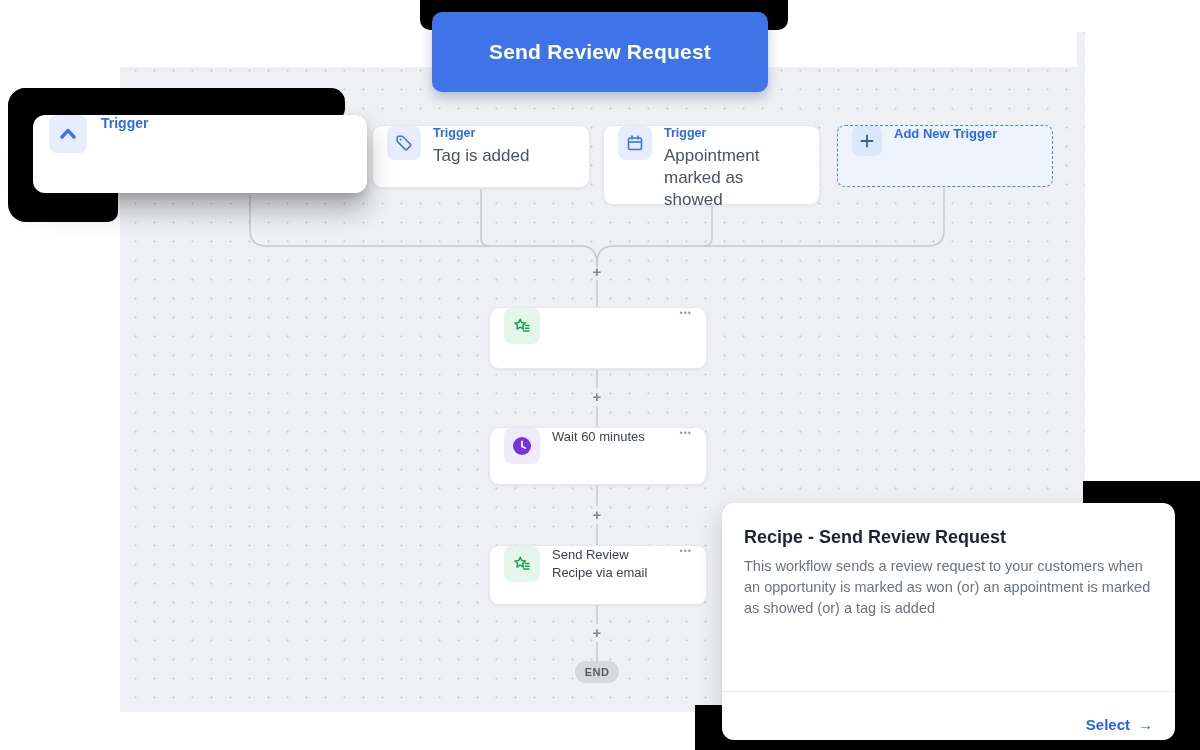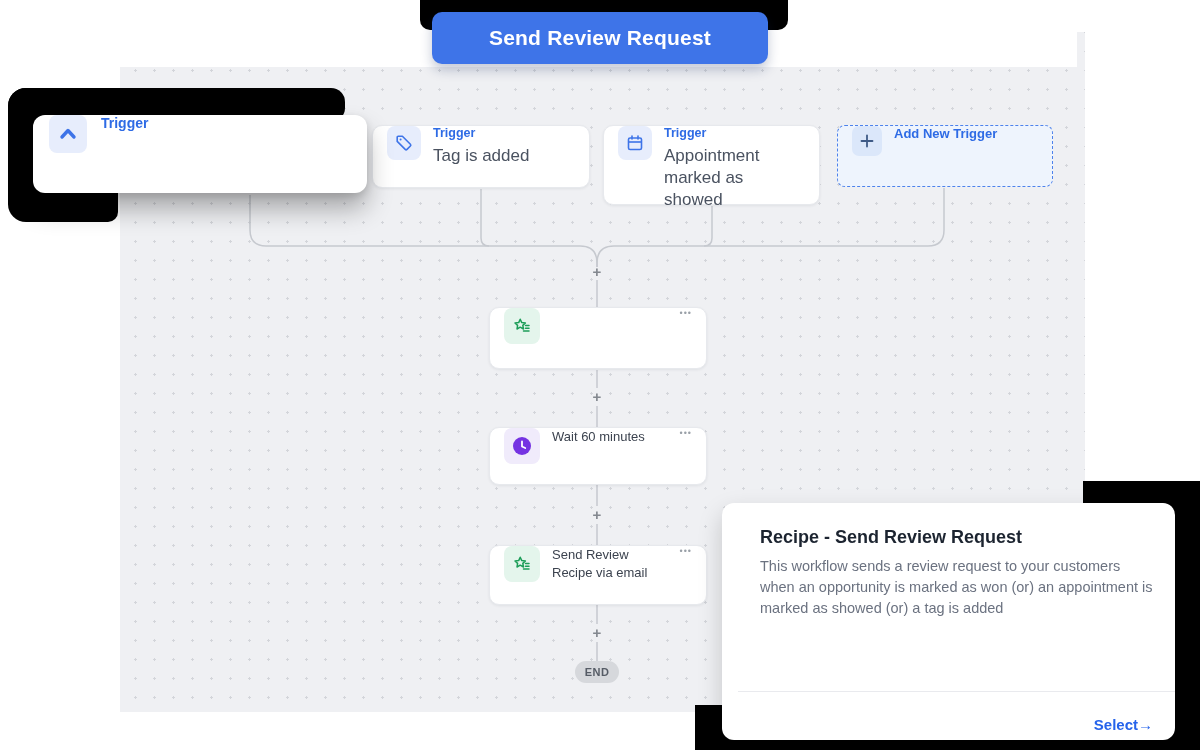--- a/index.html
+++ b/index.html
@@ -24,21 +24,21 @@
   
   .blob{background:#000;}
   #blob-banner{left:420px;top:0;width:368px;height:30px;border-radius:0 0 10px 10px;z-index:4;}
   #blob-trig-top{left:8px;top:88px;width:337px;height:34px;border-radius:18px 14px 14px 0;z-index:3;}
   #blob-trig-left{left:8px;top:88px;width:110px;height:134px;border-radius:18px 0 10px 18px;z-index:3;}
   #blob-recipe-right{left:1083px;top:481px;width:117px;height:269px;z-index:3;}
   #blob-recipe-bottom{left:695px;top:705px;width:505px;height:45px;z-index:3;}
 
   
   #banner-btn{
-    left:432px;top:12px;width:336px;height:52px;z-index:5;
+    left:432px;top:12px;width:336px;height:80px;z-index:5;
     background:#3e74e8;border-radius:10px;
     display:flex;align-items:center;justify-content:center;
     color:#fff;font-size:21px;font-weight:bold;letter-spacing:.2px;
     box-shadow:0 6px 12px rgba(20,40,90,.25);
     cursor:pointer;
   }
 
   
   #wires{left:120px;top:32px;z-index:1;}
   #wires path{fill:none;stroke:#c6c9cf;stroke-width:1.5;}
@@ -100,32 +100,32 @@
     background:#d6d8dc;border-radius:11px;
     color:#565c66;font-size:11px;font-weight:bold;letter-spacing:.5px;
     display:flex;align-items:center;justify-content:center;
   }
 
   
   #recipe-card{
     left:722px;top:503px;width:453px;height:237px;z-index:4;
     background:#fff;border-radius:12px;
     box-shadow:0 10px 24px rgba(0,0,0,.18);
-    display:flex;flex-direction:column;box-sizing:border-box;padding-left:16px;
+    display:flex;flex-direction:column;box-sizing:border-box;
   }
   #recipe-body{padding:24px 22px 0 22px;flex:1;}
   #recipe-title{color:#1c2430;font-size:18px;font-weight:bold;}
   #recipe-desc{color:#6b7280;font-size:14.5px;line-height:1.45;margin-top:8px;max-width:410px;}
   #recipe-footer{
     border-top:1px solid #e9eaee;height:48px;flex:0 0 48px;
     display:flex;align-items:center;justify-content:flex-end;padding:0 22px;
   }
   #select-btn{
     color:#2563eb;font-size:15px;font-weight:bold;
-    display:flex;align-items:flex-end;gap:0;cursor:pointer;margin-top:16px;
+    display:flex;align-items:flex-end;gap:8px;cursor:pointer;margin-top:16px;
   }
 
   svg.icon{display:block;}
 </style>
 </head>
 <body>
 
 <div class="abs" id="canvas"></div>
 <div class="abs" id="header-bar"></div>
 

